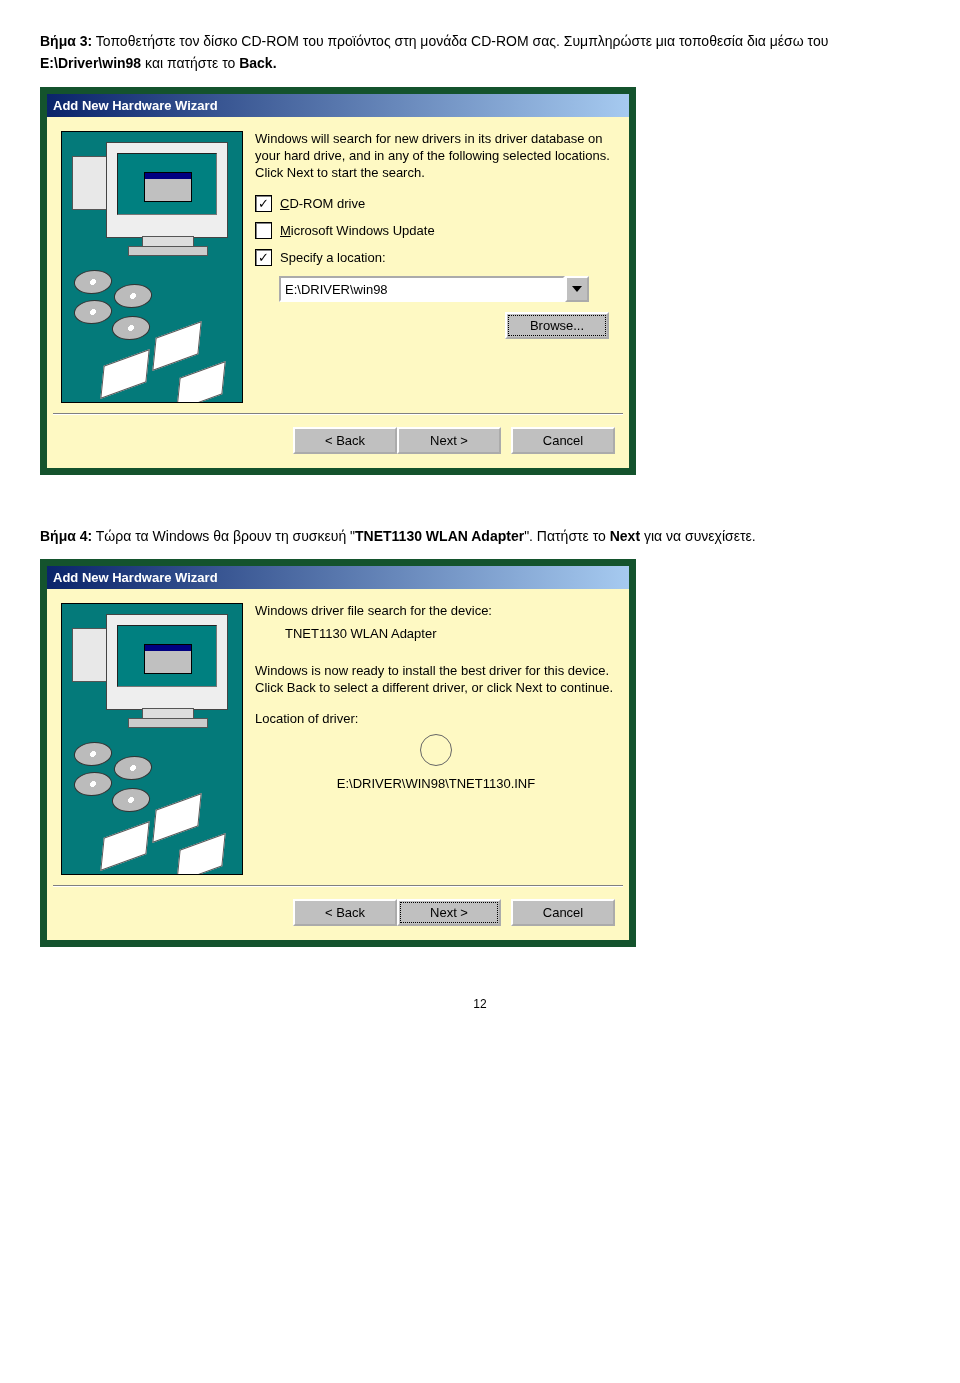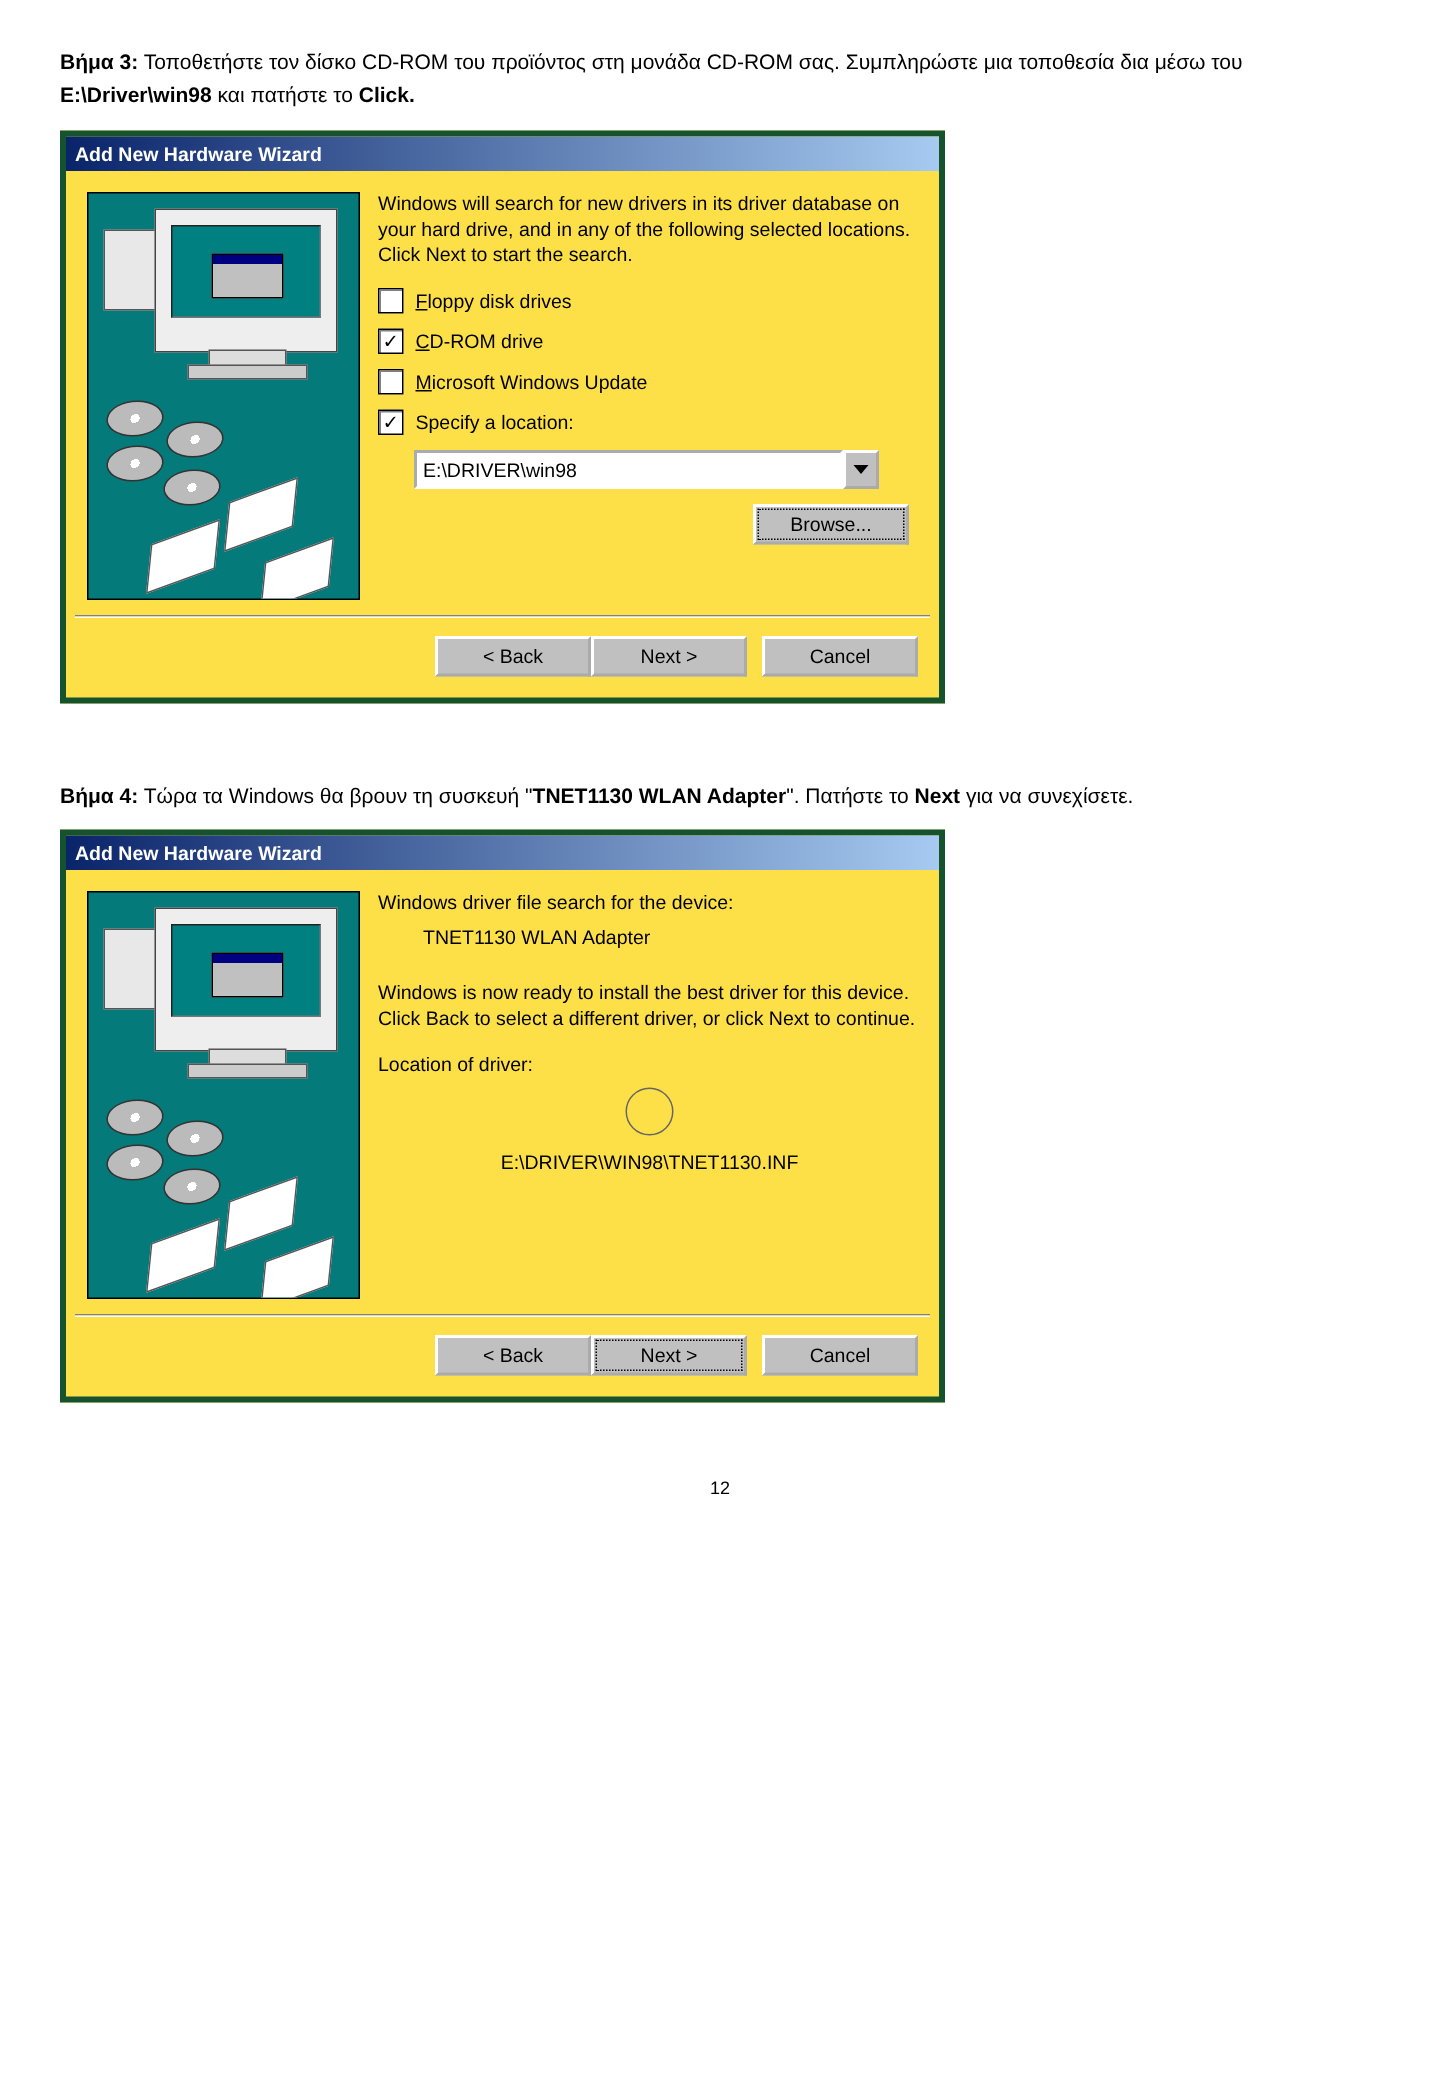--- a/index.html
+++ b/index.html
@@ -11,22 +11,22 @@
     color: #000;
     width: 880px;
   }
   .paragraph {
     line-height: 1.6;
     margin-bottom: 12px;
   }
   .bold { font-weight: bold; }
   .wizard {
     width: 582px;
-    border: 4px solid #14532d;
-    background: #fde047;
+    border: 7px solid #14532d;
+    background: #fef9c3;
     font-family: "MS Sans Serif", Tahoma, Arial, sans-serif;
     font-size: 13px;
     margin-bottom: 50px;
   }
   .titlebar {
     background: linear-gradient(to right, #0a246a, #a6caf0);
     color: #fff;
     font-weight: bold;
     padding: 4px 6px;
     font-size: 13px;
@@ -137,21 +137,21 @@
     width:30px; height:30px; border-radius:50%;
     background: radial-gradient(circle at 50% 50%, #fff 0 3px, conic-gradient(#9cf,#cfc,#fc9,#f9c,#9cf) 3px 100%);
     border:1px solid #666; flex-shrink:0;
   }
   .page-num { text-align:center; font-size:12px; margin-top:40px; }
 </style>
 </head>
 <body>
 
 <div class="paragraph">
-  <span class="bold">Βήμα 3:</span><span> Τοποθετήστε τον δίσκο CD-ROM του προϊόντος στη μονάδα CD-ROM σας. Συμπληρώστε μια τοποθεσία δια μέσω του </span><span class="bold">E:\Driver\win98</span><span> και πατήστε το </span><span class="bold">Click.</span>
+  <span class="bold">Βήμα 3:</span><span> Τοποθετήστε τον δίσκο CD-ROM του προϊόντος στη μονάδα CD-ROM σας. Συμπληρώστε μια τοποθεσία δια μέσω του </span><span class="bold">E:\Driver\win98</span><span> και πατήστε το </span><span class="bold">Back.</span>
 </div>
 
 <div class="wizard">
   <div class="titlebar">Add New Hardware Wizard</div>
   <div class="wizard-body">
     <div class="side-img">
       <div class="comp-back"></div>
       <div class="comp-front">
         <div class="comp-screen">
           <div class="comp-win">
@@ -166,24 +166,20 @@
         <div class="cd cd3"></div>
         <div class="cd cd4"></div>
       <div class="sheet sh1"></div>
         <div class="sheet sh2"></div>
         <div class="sheet sh3"></div>
     </div>
     <div class="right-pane">
       <div class="info-text">Windows will search for new drivers in its driver database on your hard drive, and in any of the following selected locations. Click Next to start the search.</div>
 
       <div class="check-row">
-        <div class="checkbox"></div>
-        <span class="underline-first">Floppy disk drives</span>
-      </div>
-      <div class="check-row">
         <div class="checkbox">✓</div>
         <span class="underline-first">CD-ROM drive</span>
       </div>
       <div class="check-row">
         <div class="checkbox"></div>
         <span class="underline-first">Microsoft Windows Update</span>
       </div>
       <div class="check-row">
         <div class="checkbox">✓</div>
         <span>Specify a location:</span>

